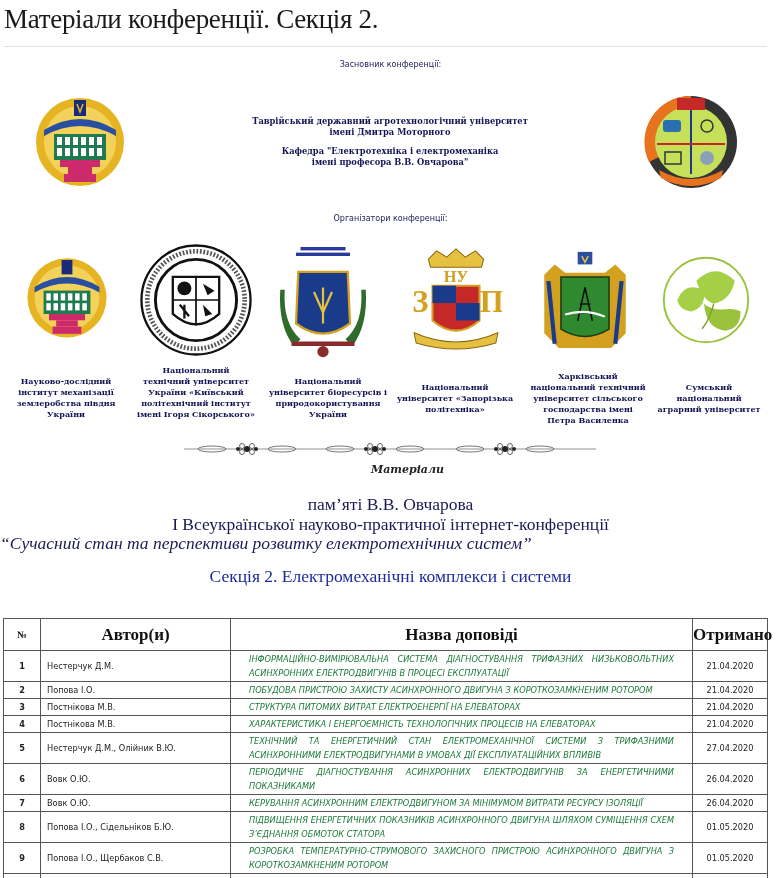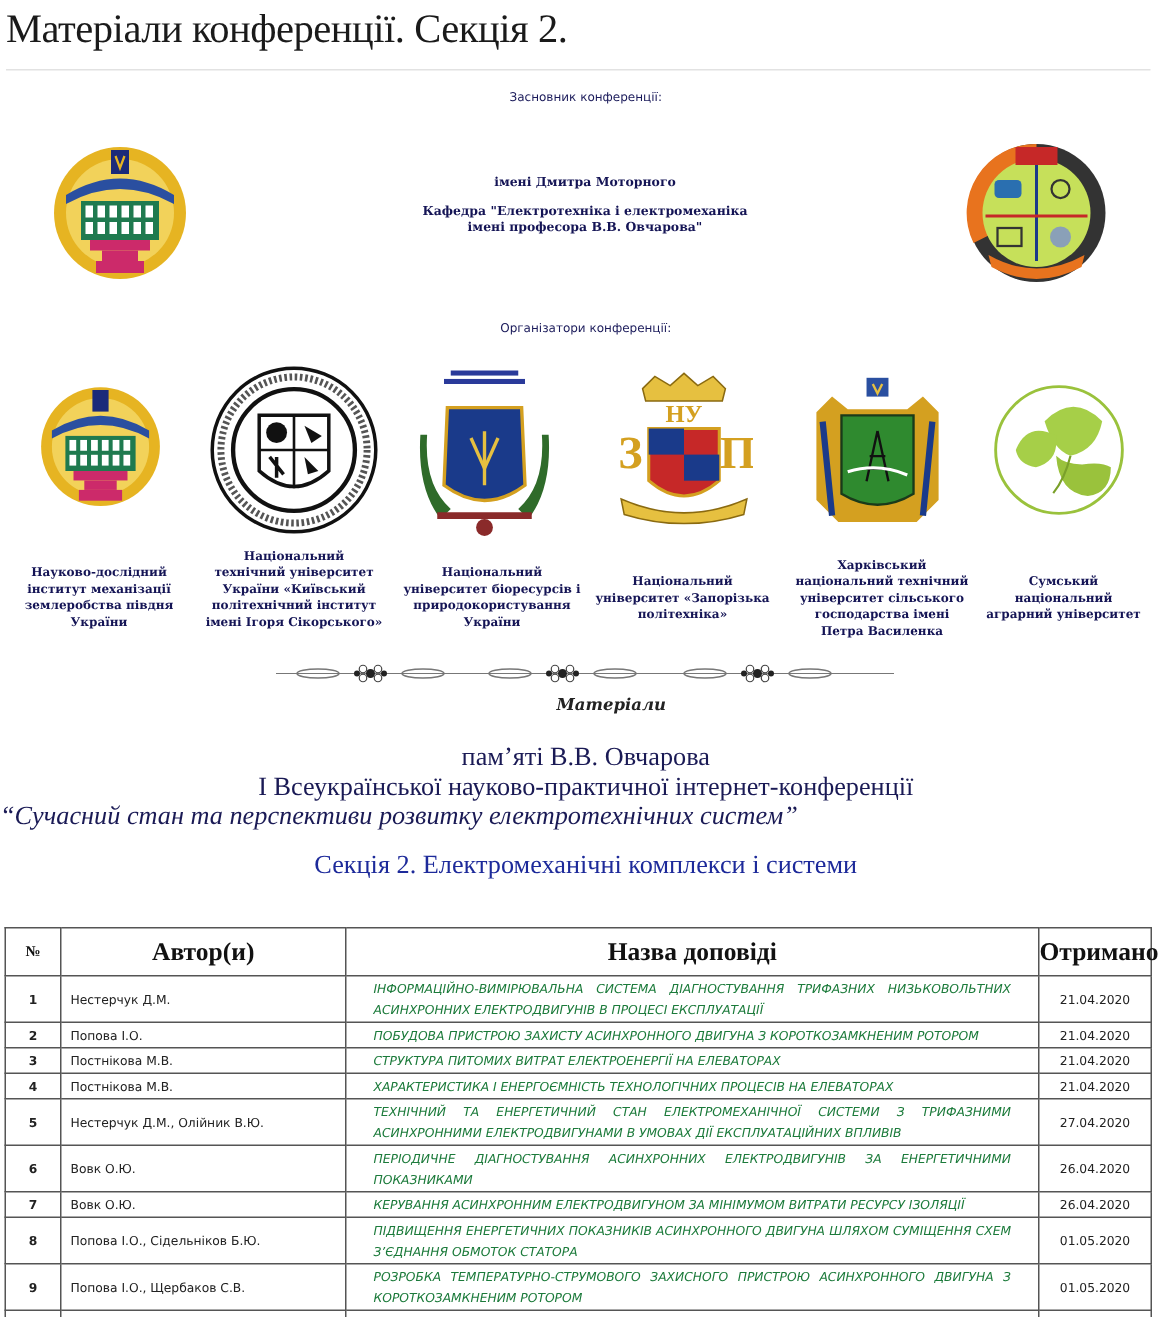--- a/index.html
+++ b/index.html
@@ -101,20 +101,21 @@
         <rect x="59" y="58" width="5" height="8"></rect>
         <rect x="67" y="58" width="5" height="8"></rect>
     </g>
     <rect x="30" y="70" width="40" height="7" fill="#cc2a6a"></rect>
     <rect x="38" y="77" width="24" height="7" fill="#cc2a6a"></rect>
     <rect x="34" y="84" width="32" height="8" fill="#cc2a6a"></rect>
   </svg>
 </div>
 
 <div class="founder-text">
+  <div>Таврійський державний агротехнологічний університет</div>
   <div>імені Дмитра Моторного</div>
   <div class="gap"></div>
   <div>Кафедра "Електротехніка і електромеханіка</div>
   <div>імені професора В.В. Овчарова"</div>
 </div>
 
 <div class="logo" style="left:640px; top:92px; width:102px; height:100px;">
   <svg viewBox="0 0 100 100">
     <circle cx="50" cy="50" r="46" fill="#333"></circle>
     <path d="M50 4 A46 46 0 0 0 8 70 L20 64 A34 34 0 0 1 50 16 Z" fill="#e8731e"></path>

